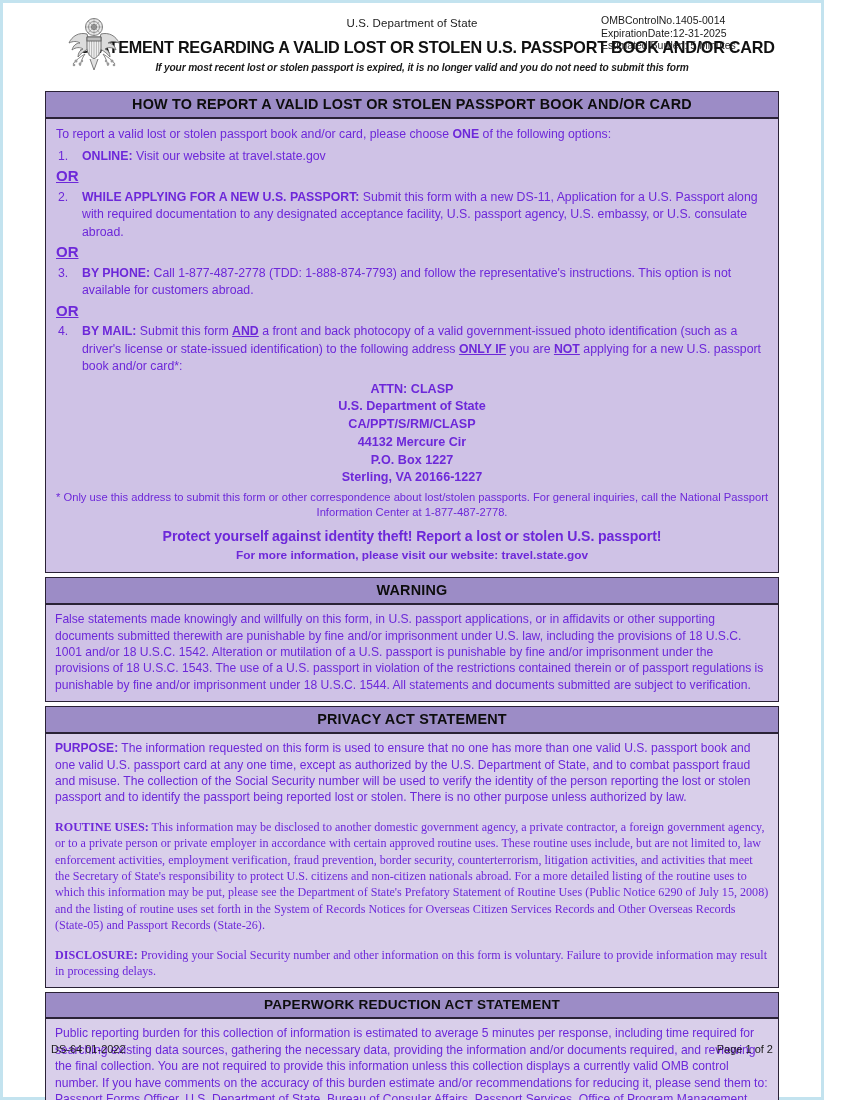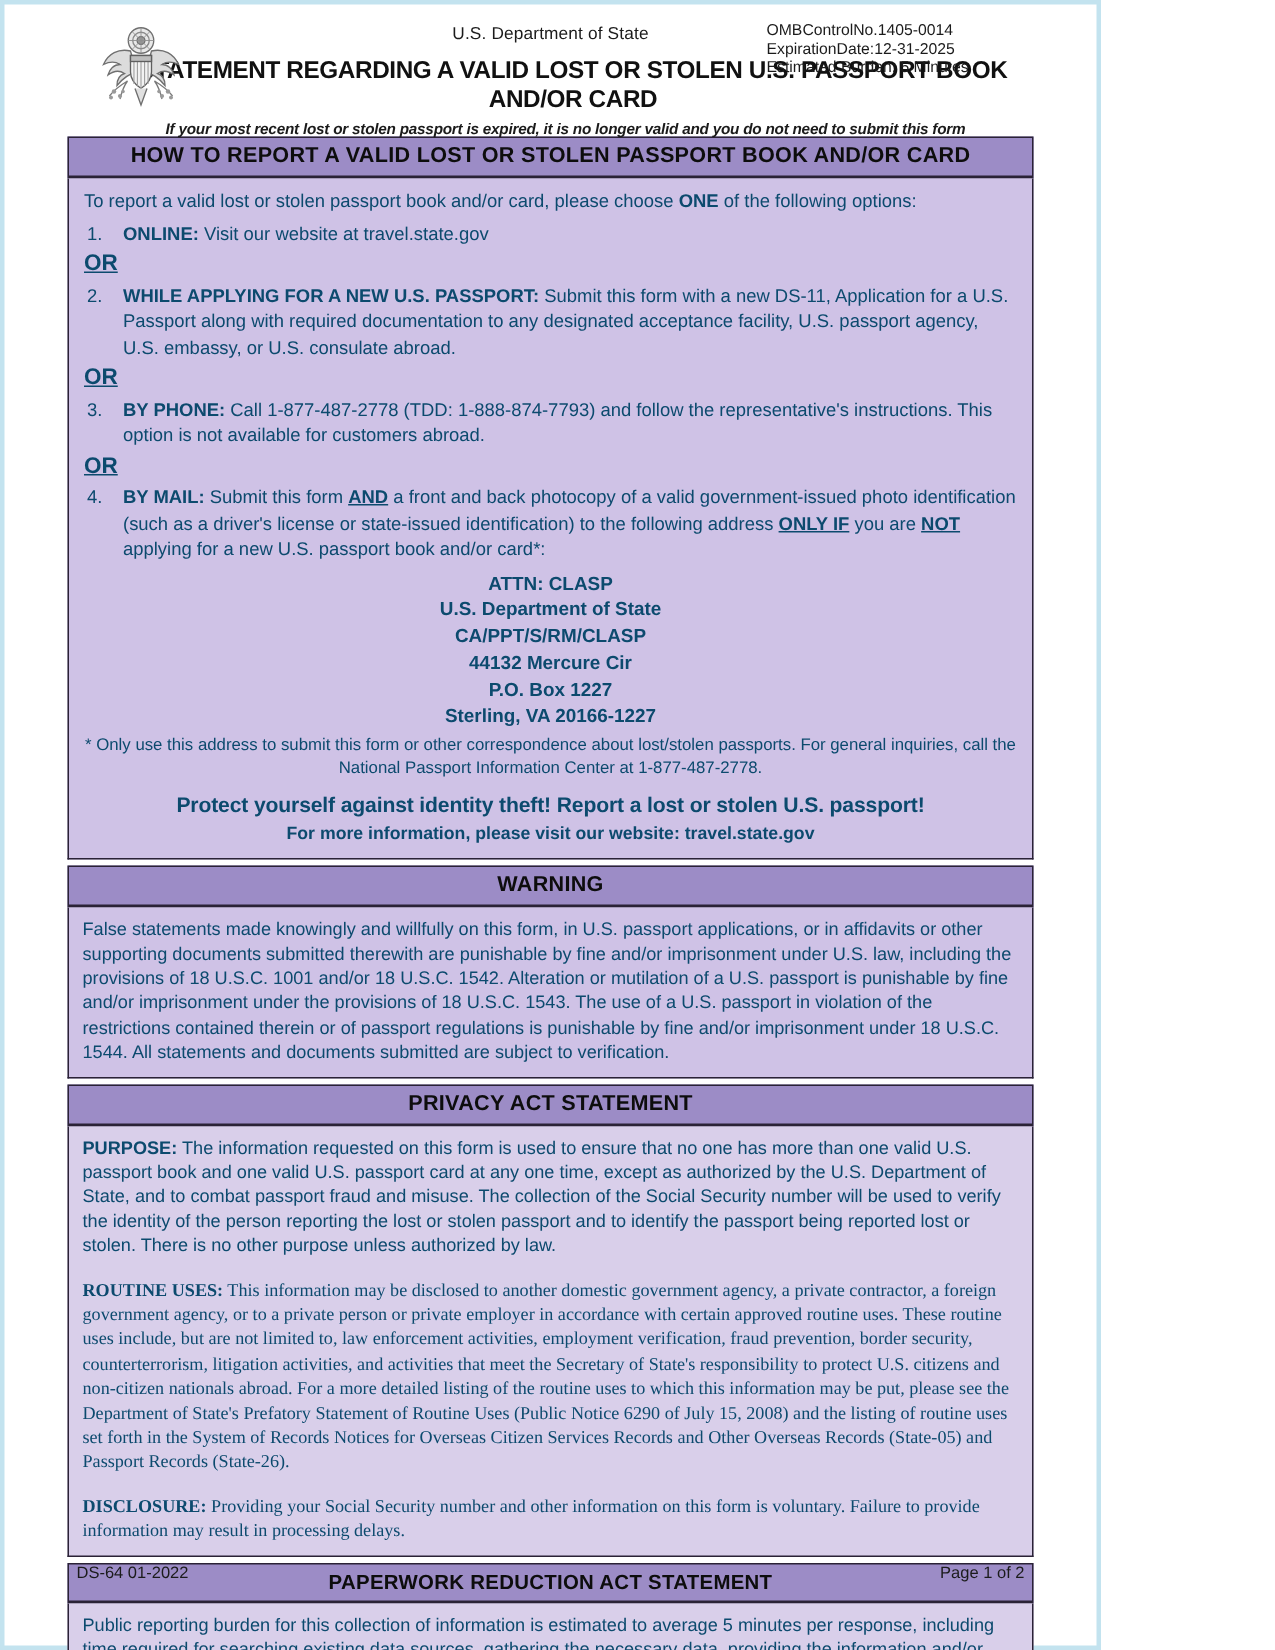--- a/index.html
+++ b/index.html
@@ -10,21 +10,21 @@
     width: 850px;
     height: 1100px;
     background: #ffffff;
     font-family: "Liberation Sans", sans-serif;
     color: #000000;
     overflow: hidden;
   }
   .page {
     position: relative;
     box-sizing: border-box;
-    width: 734px;
+    width: 824px;
     height: 1100px;
     background: #ffffff;
     border-left: 3px solid #c3e3ef;
     border-right: 3px solid #c3e3ef;
     border-top: 3px solid #c3e3ef;
     border-bottom: 3px solid #c3e3ef;
     padding: 5px 42px 0 42px;
   }
 
   
@@ -100,21 +100,21 @@
     font-size: 13.6px;
   }
   .body-box {
     box-sizing: border-box;
     border: 1.5px solid #2a2236;
     border-top: none;
     background: #cfc2e6;
     padding: 6px 9px 8px 9px;
     font-size: 12.1px;
     line-height: 16.4px;
-    color: #0c4a6e;
+    color: #6d28d9;
   }
   .body-box.light {
     background: #d9cfea;
   }
   .body-box.howto {
     padding: 7px 10px 8px 10px;
     font-size: 12.3px;
     line-height: 17.5px;
   }
   .spacer-4 { height: 4px; }

